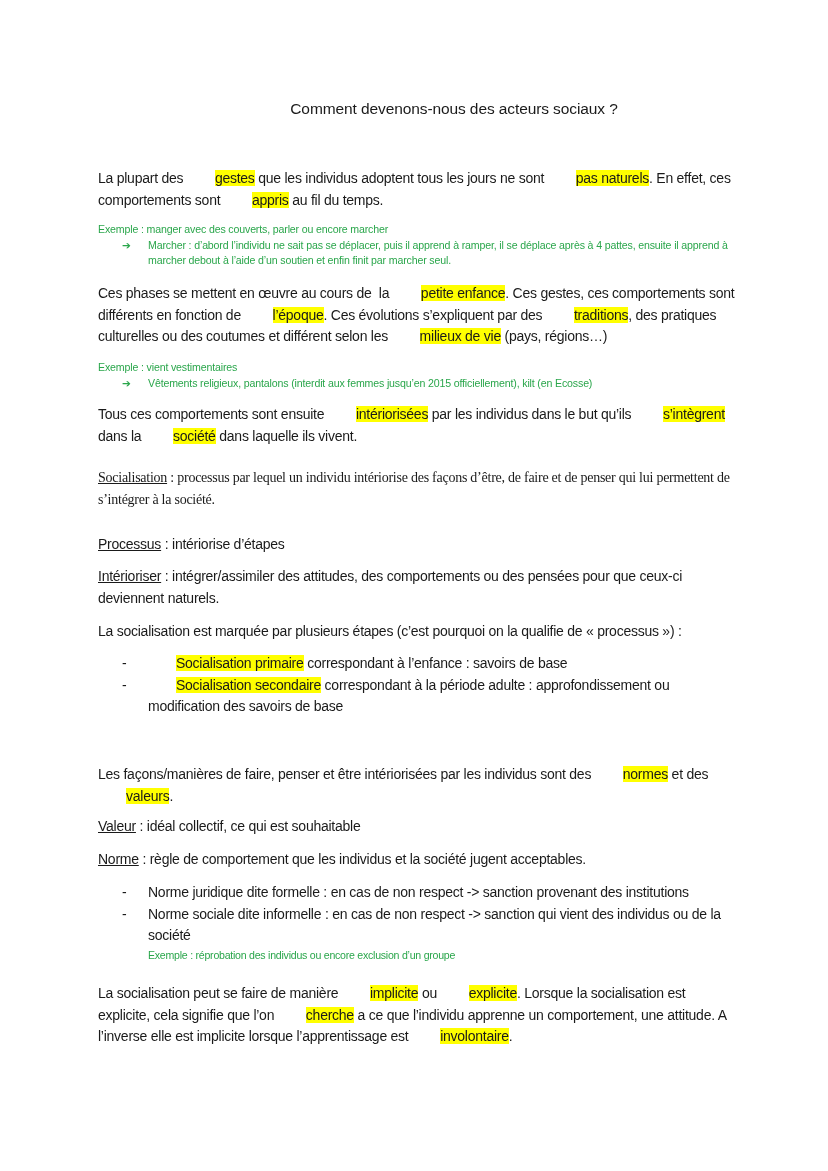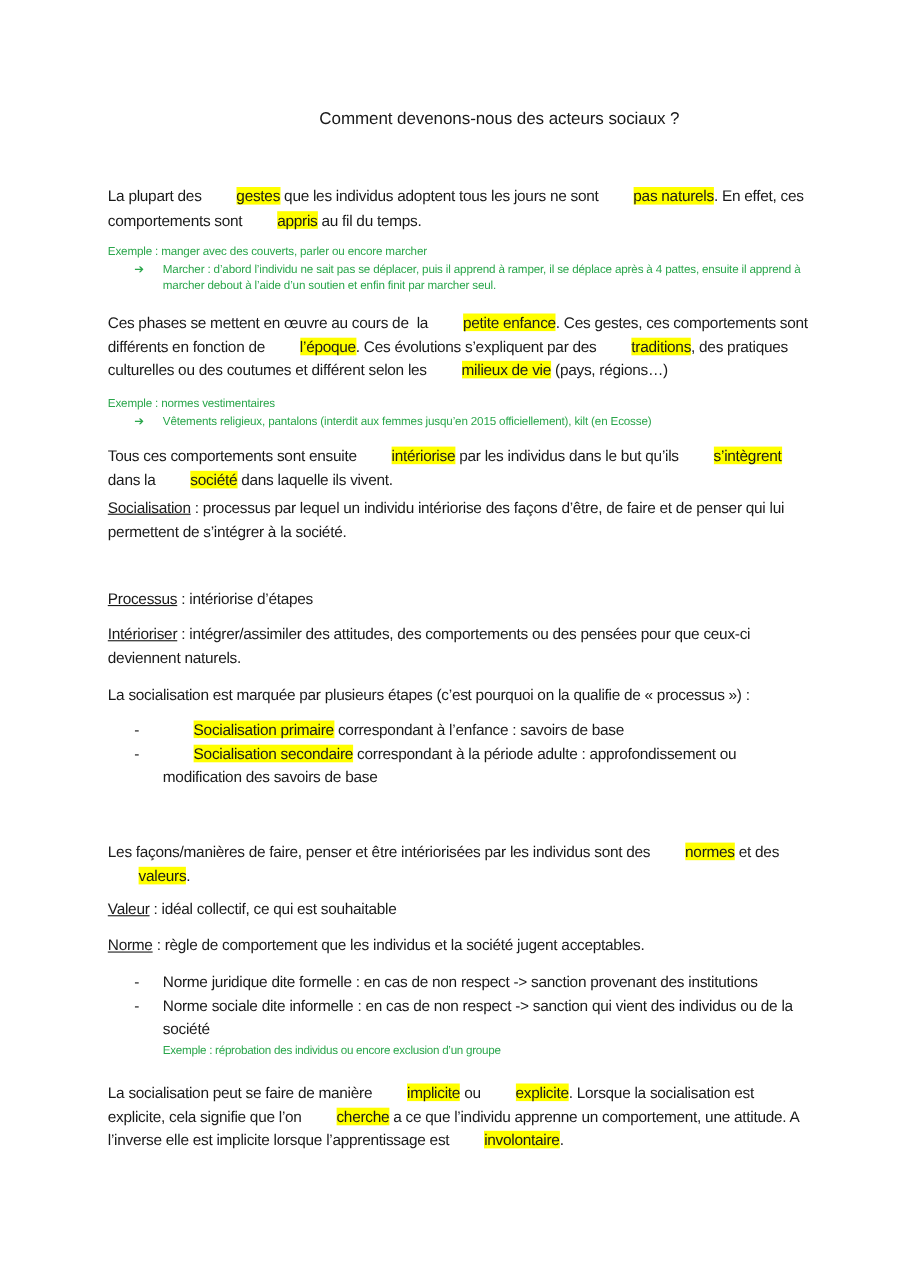--- a/index.html
+++ b/index.html
@@ -43,30 +43,30 @@
     <div>Exemple : manger avec des couverts, parler ou encore marcher</div>
     <div class="ex-arrow-row">
       <span class="ex-arrow">➔</span>
       <span>Marcher : d’abord l’individu ne sait pas se déplacer, puis il apprend à ramper, il se déplace après à 4 pattes, ensuite il apprend à marcher debout à l’aide d’un soutien et enfin finit par marcher seul.</span>
     </div>
   </div>
 
   <div class="p" style="top:283px;"><span style="white-space:pre-wrap;">Ces phases se mettent en œuvre au cours de  la </span><span class="hl">petite enfance</span><span>. Ces gestes, ces comportements sont différents en fonction de </span><span class="hl">l’époque</span><span>. Ces évolutions s’expliquent par des </span><span class="hl">traditions</span><span>, des pratiques culturelles ou des coutumes et différent selon les </span><span class="hl">milieux de vie</span><span> (pays, régions…)</span></div>
 
   <div class="ex" style="top:360px;">
-    <div>Exemple : normes vestimentaires</div>
+    <div>Exemple : vient vestimentaires</div>
     <div class="ex-arrow-row">
       <span class="ex-arrow">➔</span>
       <span>Vêtements religieux, pantalons (interdit aux femmes jusqu’en 2015 officiellement), kilt (en Ecosse)</span>
     </div>
   </div>
 
-  <div class="p" style="top:404px;"><span>Tous ces comportements sont ensuite </span><span class="hl">intériorise</span><span> par les individus dans le but qu’ils </span><span class="hl">s’intègrent</span><span> dans la </span><span class="hl">société</span><span> dans laquelle ils vivent.</span></div>
+  <div class="p" style="top:404px;"><span>Tous ces comportements sont ensuite </span><span class="hl">intériorisées</span><span> par les individus dans le but qu’ils </span><span class="hl">s’intègrent</span><span> dans la </span><span class="hl">société</span><span> dans laquelle ils vivent.</span></div>
 
-  <div class="p" style="top:451px;"><span class="u">Socialisation</span><span> : processus par lequel un individu intériorise des façons d’être, de faire et de penser qui lui permettent de s’intégrer à la société.</span></div>
+  <div class="p" style="top:467px;font-family:Liberation Serif, serif;"><span class="u">Socialisation</span><span> : processus par lequel un individu intériorise des façons d’être, de faire et de penser qui lui permettent de s’intégrer à la société.</span></div>
 
   <div class="p" style="top:534px;"><span class="u">Processus</span><span> : intériorise d’étapes</span></div>
 
   <div class="p" style="top:621px;">La socialisation est marquée par plusieurs étapes (c’est pourquoi on la qualifie de « processus ») :</div>
 
   <div class="p" style="top:566px;"><span class="u">Intérioriser</span><span> : intégrer/assimiler des attitudes, des comportements ou des pensées pour que ceux-ci deviennent naturels.</span></div>
 
   <div class="p" style="top:653px;">
     <div class="bullet-row">
       <span class="bullet-dash">-</span>

